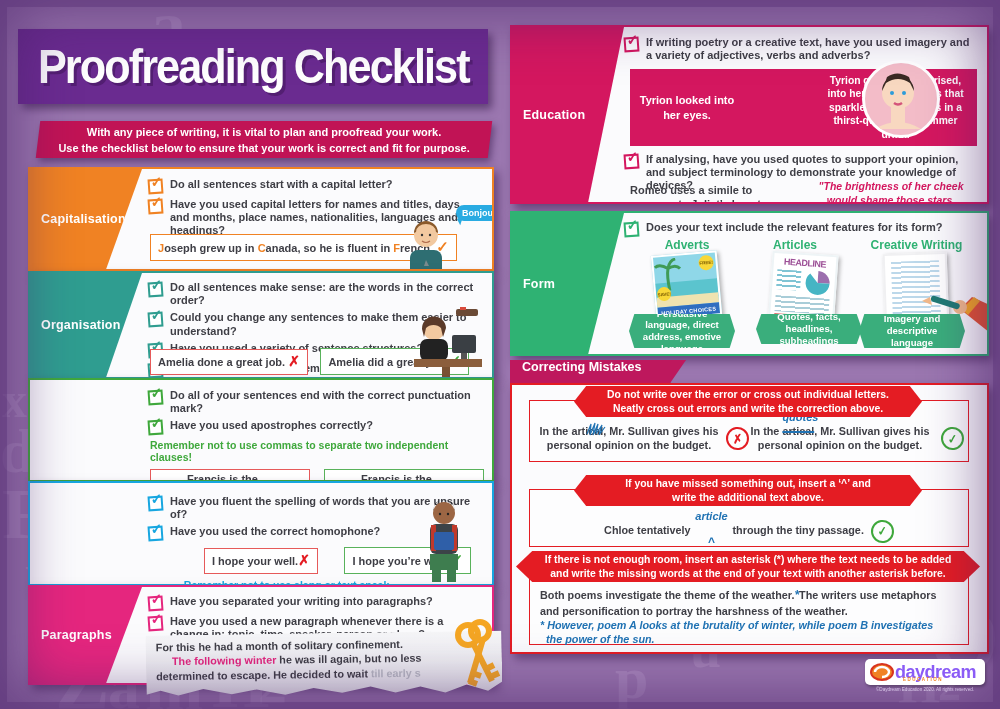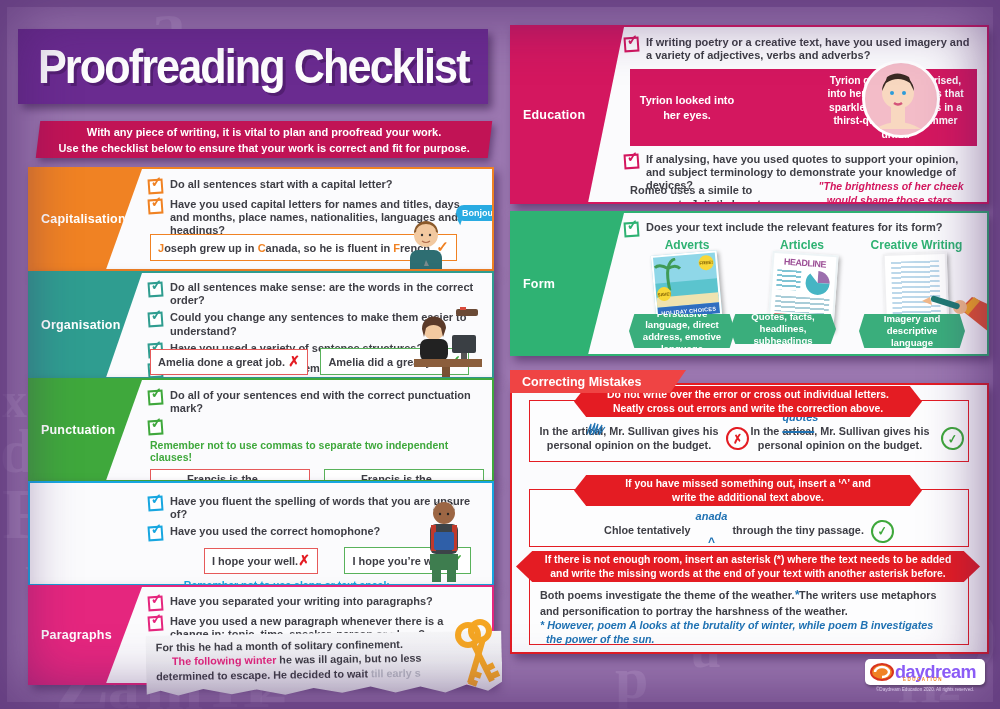--- a/index.html
+++ b/index.html
@@ -75,22 +75,22 @@
   .posterA{position:absolute;width:62px;height:72px;background:#8fd7e8;transform:rotate(-5deg);
     box-shadow:2px 2px 4px rgba(0,0,0,.3);overflow:hidden;border:2px solid #fff;}
   .posterB{position:absolute;width:62px;height:72px;background:#fff;transform:rotate(4deg);
     box-shadow:2px 2px 4px rgba(0,0,0,.3);overflow:hidden;border:2px solid #eef4f6;}
   .posterC{position:absolute;width:60px;height:74px;background:#fff;transform:rotate(-2deg);
     box-shadow:2px 2px 4px rgba(0,0,0,.3);border:2px solid #f0f0f2;}
   .lines{position:absolute;left:6px;right:6px;top:6px;bottom:8px;
     background:repeating-linear-gradient(#bcd8ea 0 2px,transparent 2px 5px);}
 
   
-  .cmtab{position:absolute;left:510px;top:370px;width:176px;height:23px;background:#ef4444;
-    clip-path:polygon(0 0,100% 0,91% 100%,0 100%);display:flex;align-items:center;z-index:4;
+  .cmtab{position:absolute;left:510px;top:360px;width:176px;height:23px;background:#be185d;
+    clip-path:polygon(0 0,100% 0,91% 100%,0 100%);display:flex;align-items:flex-start;z-index:4;
     box-shadow:2px 3px 5px rgba(60,20,20,.4);}
   .cmtab span{color:#fff;font-weight:bold;font-size:12.5px;padding-left:12px;}
   .cmpanel{position:absolute;left:510px;top:383px;width:475px;height:267px;background:#fbfbfd;
     border:2px solid #e41c23;box-shadow:4px 5px 9px rgba(50,20,70,.5);z-index:3;}
   .redbox{position:absolute;border:1.6px solid #e41c23;background:#fdfdfe;}
   .hexred{position:absolute;background:#e41c23;color:#fff;font-weight:bold;font-size:10.4px;
     text-align:center;line-height:1.3;display:flex;flex-direction:column;justify-content:center;
     clip-path:polygon(3.5% 0,96.5% 0,100% 50%,96.5% 100%,3.5% 100%,0 50%);z-index:5;}
   .cmtext{font-size:10.8px;font-weight:bold;line-height:1.3;}
   .circmark{width:19px;height:19px;border-radius:50%;border:2px solid;display:flex;align-items:center;
@@ -224,34 +224,32 @@
         <rect x="8" y="32" width="28" height="22" rx="7" fill="#222"></rect>
         <rect x="40" y="28" width="24" height="18" rx="2" fill="#3a3f44"></rect>
         <rect x="49" y="46" width="6" height="6" fill="#555"></rect>
         <rect x="2" y="52" width="68" height="8" fill="#8b5e3c"></rect>
         <rect x="30" y="60" width="8" height="18" fill="#7a5233"></rect>
       </svg>
     </div>
   </div>
 
   <div class="panel pun" style="left:28px;top:378px;width:462px;height:100px;">
-    <div class="plabel">
-        <span>Punctuation</span>
-      </div>
     <div class="content" style="top:9px;">
       <div class="citem">
           <span class="cbox">
             <i>✓</i>
           </span>
           <span>Do all of your sentences end with the correct punctuation mark?</span>
         </div>
       <div class="citem">
           <span class="cbox">
             <i>✓</i>
           </span>
+          <span>Have you used apostrophes correctly?</span>
         </div>
       <div class="notegreen" style="margin:3px 0 6px 2px;">Remember not to use commas to separate two independent clauses!</div>
       <div style="display:flex;gap:14px;margin-left:2px;">
         <span class="exbox exred" style="text-align:center;position:relative;padding-right:22px;">
           <span>Francis is the protagonist,</span><br>
           
           
         </span>
         <span class="exbox exgreen" style="text-align:center;position:relative;padding-right:22px;">
           <span>Francis is the protagonist.</span><br>
@@ -384,21 +382,21 @@
       </div>
     <div class="content" style="left:112px;top:8px;">
       <div class="citem">
           <span class="cbox">
             <i>✓</i>
           </span>
           <span>Does your text include the relevant features for its form?</span>
         </div>
     </div>
     <div class="formtitle" style="position:absolute;left:120px;top:25px;width:110px;">Adverts</div>
-    <div class="formtitle" style="position:absolute;left:235px;top:25px;width:110px;">Articles</div>
+    <div class="formtitle" style="position:absolute;left:228px;top:25px;width:110px;">Articles</div>
     <div class="formtitle" style="position:absolute;left:342px;top:25px;width:125px;">Creative Writing</div>
 
     <div class="posterA" style="left:142px;top:40px;">
       <div style="position:absolute;left:0;right:0;top:26px;height:18px;background:#5bc4ce;"></div>
       <div style="position:absolute;left:0;right:0;top:40px;height:10px;background:#efe3b0;"></div>
       <svg width="30" height="34" style="position:absolute;left:0px;top:2px;">
           <path d="M14,32 q-2,-14 0,-22 m0,0 q-8,-6 -13,-2 m13,2 q2,-8 8,-9 m-8,9 q8,-4 12,1" stroke="#3f9b56" fill="none" stroke-width="3"></path>
         </svg>
       <div style="position:absolute;right:2px;top:2px;width:15px;height:15px;border-radius:50%;background:#f8d737;color:#7a5b00;font-size:4.5px;font-weight:bold;display:flex;align-items:center;justify-content:center;">FREE!</div>
       <div style="position:absolute;left:1px;top:30px;width:14px;height:14px;border-radius:50%;background:#f8d737;color:#7a5b00;font-size:4.5px;font-weight:bold;display:flex;align-items:center;justify-content:center;">SAVE!</div>
@@ -422,21 +420,21 @@
     </div>
     <svg width="70" height="58" style="position:absolute;left:408px;top:62px;z-index:4;">
       <polygon points="70,58 40,34 52,22 70,30" fill="#e8542f"></polygon>
       <polygon points="42,34 54,22 60,26 48,40" fill="#f6a623"></polygon>
       <circle cx="40" cy="32" r="7" fill="#f2b98a"></circle>
       <rect x="12" y="20" width="30" height="6" rx="3" transform="rotate(18 12 20)" fill="#1f7a74"></rect>
       <polygon points="10,22 2,26 12,30" fill="#f2b98a"></polygon>
     </svg>
 
     <div class="hexgreen" style="left:117px;top:101px;width:106px;height:34px;">Persuasive language, direct address, emotive language</div>
-    <div class="hexgreen" style="left:218px;top:101px;width:106px;height:30px;">Quotes, facts, headlines, subheadings</div>
+    <div class="hexgreen" style="left:244px;top:101px;width:106px;height:30px;">Quotes, facts, headlines, subheadings</div>
     <div class="hexgreen" style="left:347px;top:101px;width:106px;height:34px;">Imagery and descriptive language</div>
   </div>
 
   <div class="cmtab">
       <span>Correcting Mistakes</span>
     </div>
   <div class="cmpanel">
 
     <div class="hexred" style="left:62px;top:1px;width:348px;height:31px;">
       <span>Do not write over the error or cross out individual letters.</span>
@@ -464,21 +462,21 @@
           </span>
       </div>
     </div>
 
     <div class="hexred" style="left:62px;top:90px;width:348px;height:31px;">
       <span>If you have missed something out, insert a ‘^’ and</span>
       <span>write the additional text above.</span>
     </div>
     <div class="redbox" style="left:17px;top:104px;width:438px;height:56px;">
       <div class="cmtext" style="position:absolute;left:0;right:0;top:30px;text-align:center;">
-        <span>Chloe tentatively</span><span class="rel" style="width:42px;"><span class="hand above">anada</span><span class="below">^</span>&nbsp;</span><span>through the tiny passage.</span>
+        <span>Chloe tentatively</span><span class="rel" style="width:42px;"><span class="hand above">article</span><span class="below">^</span>&nbsp;</span><span>through the tiny passage.</span>
         <span class="circmark cgreen" style="display:inline-flex;vertical-align:middle;margin-left:4px;">
             <span>✓</span>
           </span>
       </div>
     </div>
 
     <div class="hexred" style="left:4px;top:166px;width:464px;height:31px;">
       <span>If there is not enough room, insert an asterisk (*) where the text needs to be added</span>
       <span>and write the missing words at the end of your text with another asterisk before.</span>
     </div>

